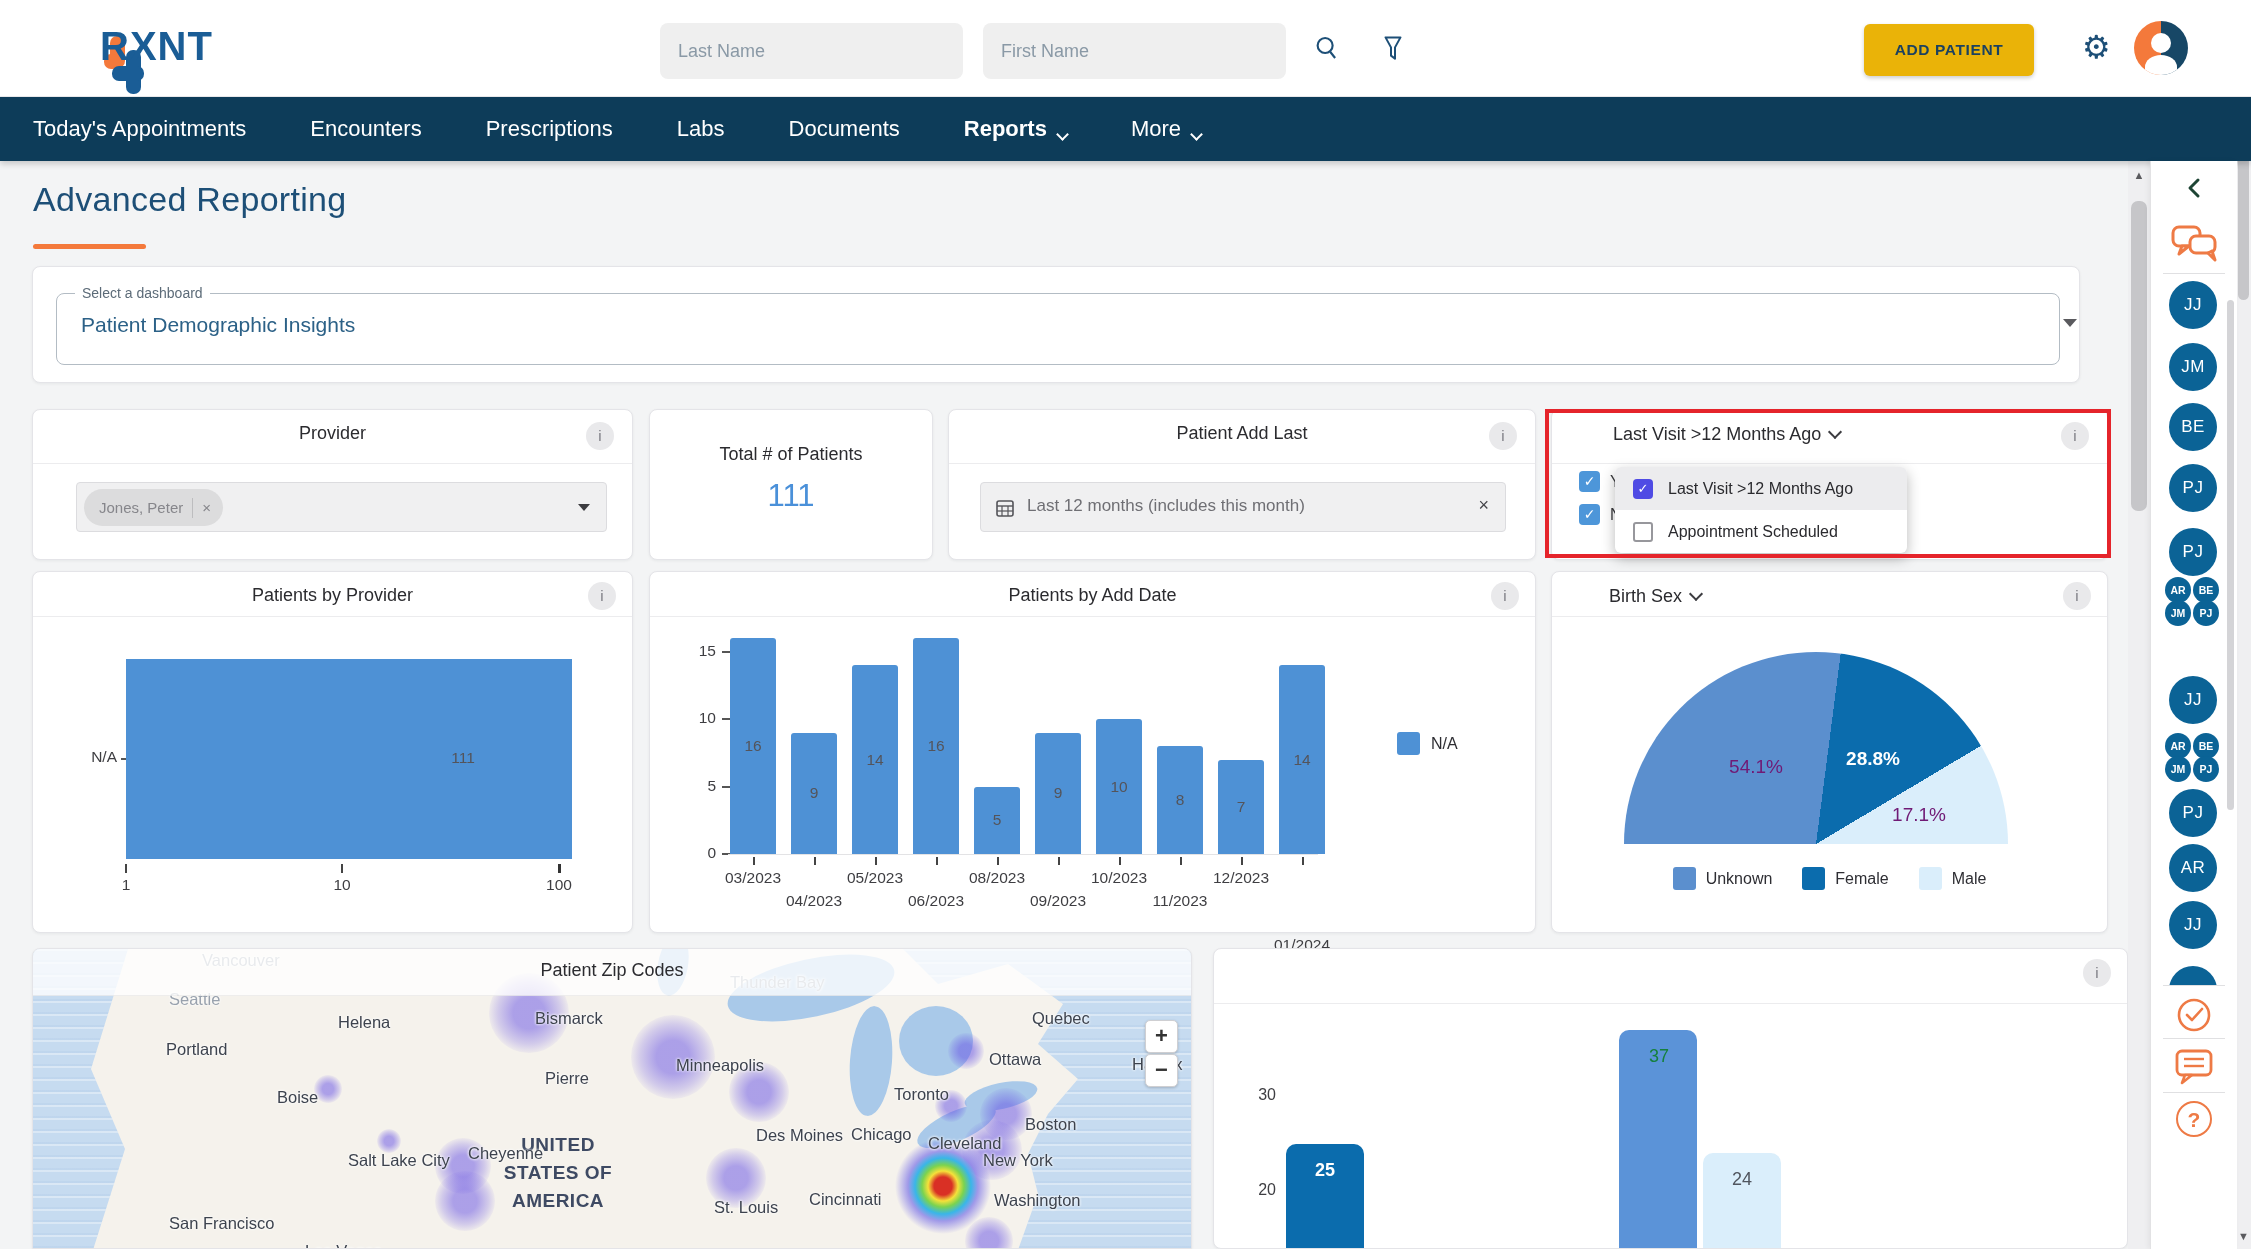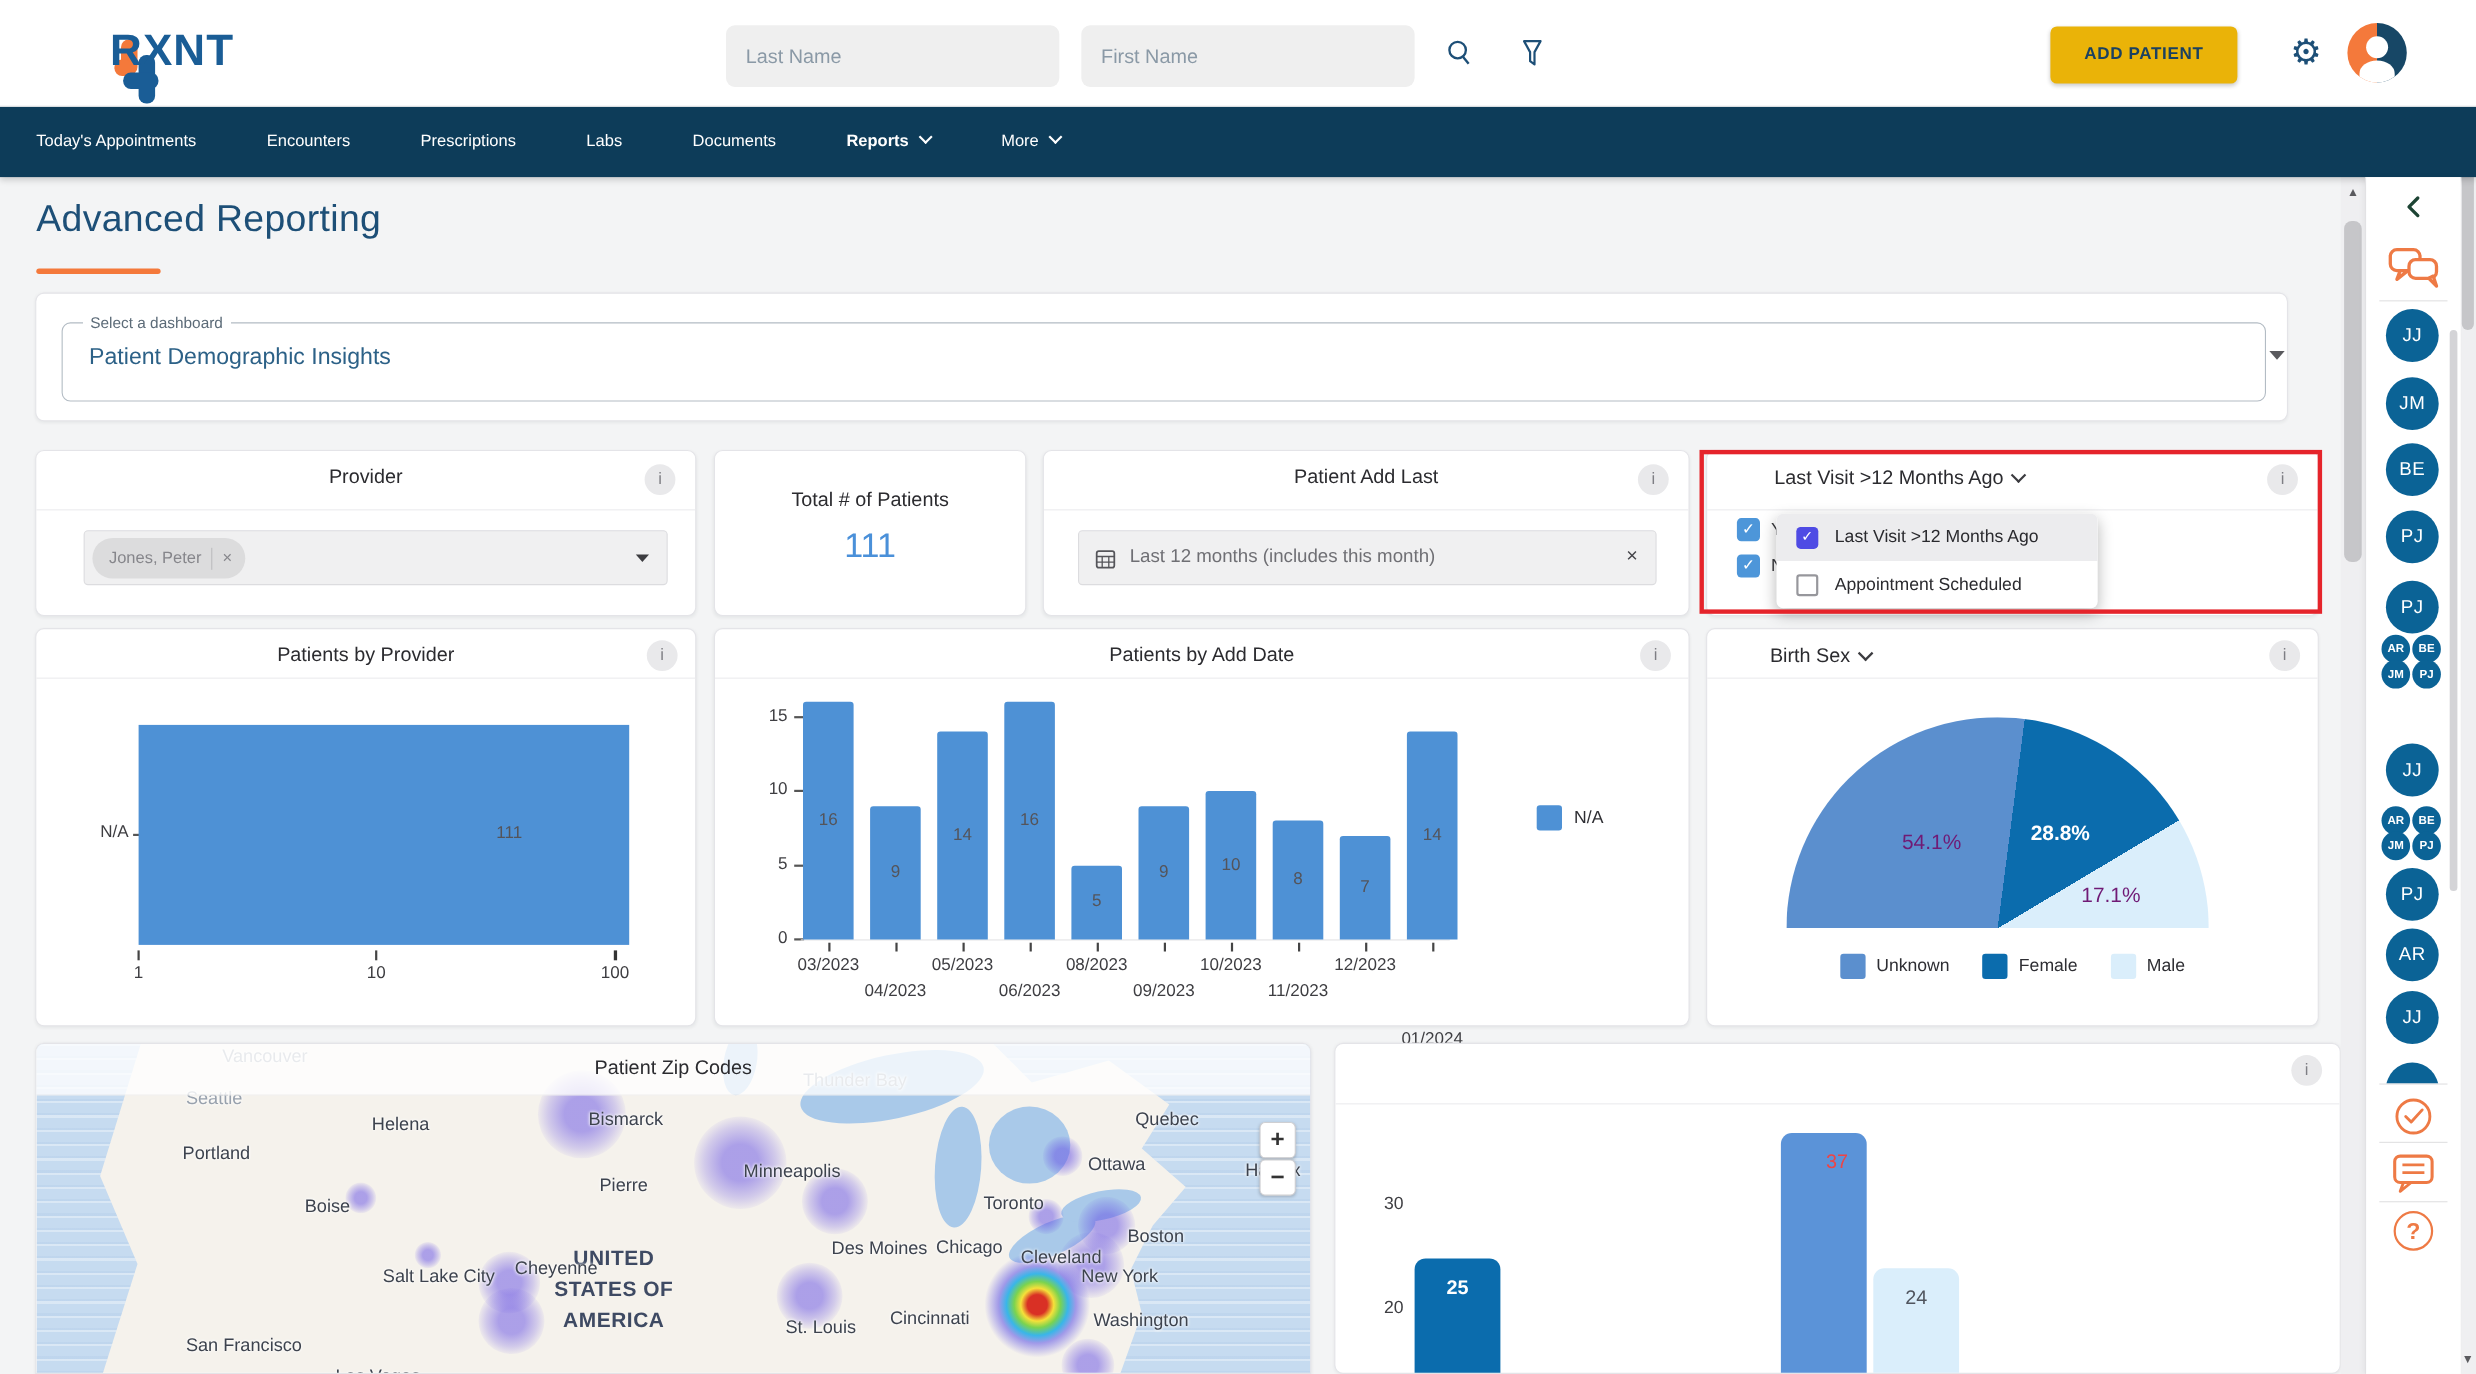--- a/index.html
+++ b/index.html
@@ -13,21 +13,21 @@
   .hfield::placeholder{color:#8a99a6}
   #add-patient{position:absolute;left:1864px;top:24px;width:170px;height:52px;background:#eab308;border:none;border-radius:6px;
           color:#1b4160;font-weight:700;font-size:15.5px;letter-spacing:.6px;font-family:"Liberation Sans",sans-serif;
           box-shadow:0 2px 4px rgba(0,0,0,.2);cursor:pointer}
   .logo-rect{position:absolute;border-radius:7px}
   #logo-text{position:absolute;left:100px;top:24px;font-size:40px;font-weight:700;color:#1a5d96;letter-spacing:1px}
   .gear{font-family:"DejaVu Sans",sans-serif;font-size:32px;color:#1d4f77;line-height:32px}
   
   #nav{position:absolute;left:0;top:96px;width:2251px;height:65px;background:#0d3c59;display:flex;align-items:center;
        gap:64px;padding-left:33px;box-sizing:border-box;z-index:29;box-shadow:0 3px 6px rgba(0,0,0,.18)}
-  .nav-item{display:flex;align-items:flex-start;color:#fff;font-size:15px;cursor:pointer;white-space:nowrap}
+  .nav-item{display:flex;align-items:flex-end;color:#fff;font-size:22px;cursor:pointer;white-space:nowrap}
   .nav-bold{font-weight:700}
   .chev{display:inline-block;width:8px;height:8px;border-right:2px solid #3c3c40;border-bottom:2px solid #3c3c40;
         transform:rotate(45deg);margin-left:9px;vertical-align:3px}
   .chev-white{border-color:#fff;width:7px;height:7px;margin-left:11px;margin-bottom:3px}
   
   #page-title{position:absolute;left:33px;top:180px;font-size:34px;color:#1d4f77;letter-spacing:.3px}
   #title-underline{position:absolute;left:33px;top:244px;width:113px;height:5px;background:#f4793b;border-radius:3px}
   .card{position:absolute;background:#fff;border:1px solid #e4e4e8;border-radius:8px;box-shadow:0 1px 3px rgba(20,30,40,.06);box-sizing:border-box}
   .card-title{position:absolute;left:0;right:0;top:13px;text-align:center;font-size:18px;color:#2b2b2f}
   .divider{position:absolute;left:0;right:0;height:1px;background:#ececee}
@@ -393,21 +393,21 @@
 
 <div class="card" style="left:1213px;top:948px;width:915px;height:301px;overflow:hidden">
   <div class="info" style="right:16px;top:10px">i</div>
   <div class="divider" style="top:54px"></div>
   <div id="age-plot" class="abs" style="left:0;top:0;right:0;bottom:0">
       <div class="ax-label" style="left: 26px; top: 232px; width: 36px; text-align: right; font-size: 16px;">20</div>
       <div class="ax-label" style="left: 26px; top: 137px; width: 36px; text-align: right; font-size: 16px;">30</div>
       <div style="position: absolute; left: 72px; top: 194.5px; width: 78px; height: 106.5px; background: rgb(11, 108, 173); border-radius: 10px 10px 0px 0px;"></div>
       <div class="bar-val" style="left: 72px; top: 210.5px; width: 78px; font-size: 18px; color: rgb(255, 255, 255); font-weight: 700;">25</div>
       <div style="position: absolute; left: 405px; top: 80.5px; width: 78px; height: 220.5px; background: rgb(91, 147, 216); border-radius: 10px 10px 0px 0px;"></div>
-      <div class="bar-val" style="left: 409px; top: 96.5px; width: 94px; font-size: 18px; color: #ef4444; font-weight: 400;">37</div>
+      <div class="bar-val" style="left: 398px; top: 96.5px; width: 94px; font-size: 18px; color: #15803d; font-weight: 400;">37</div>
       <div style="position: absolute; left: 489px; top: 204px; width: 78px; height: 97px; background: rgb(218, 238, 251); border-radius: 10px 10px 0px 0px;"></div>
       <div class="bar-val" style="left: 489px; top: 220px; width: 78px; font-size: 18px; color: rgb(80, 85, 94); font-weight: 400;">24</div>
     </div>
 </div>
 
 <div class="sb-track" style="left:2128px;top:161px;width:22px;height:1088px">
   <div class="sb-arrow" style="top:8px">▲</div>
   <div class="sb-thumb" style="left:3px;width:16px;top:40px;height:310px"></div>
 </div>
 <div class="sb-track" style="left:2236px;top:0;width:15px;height:1249px">

